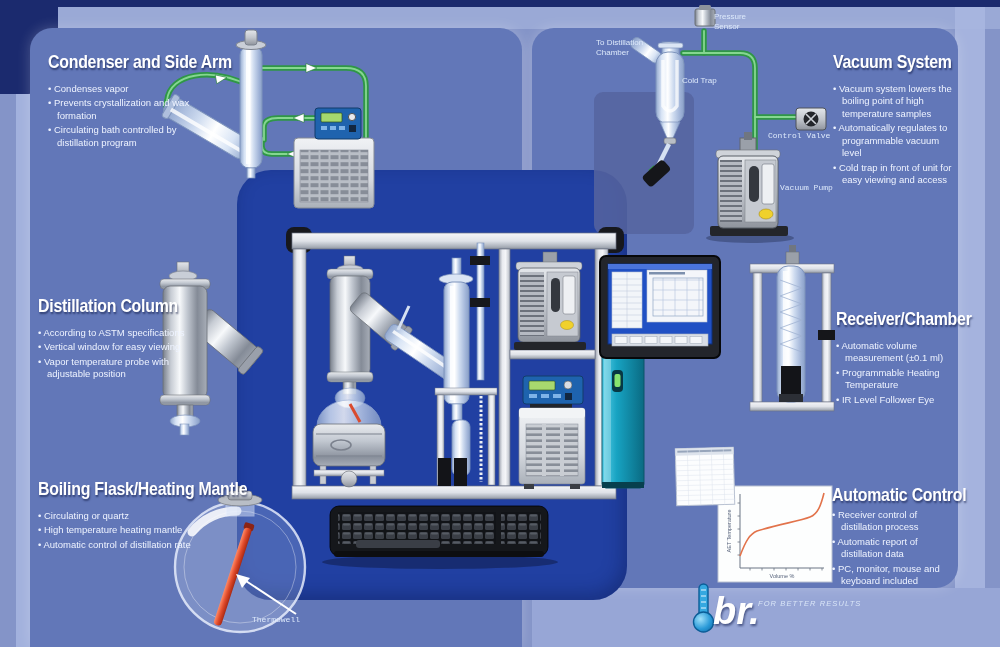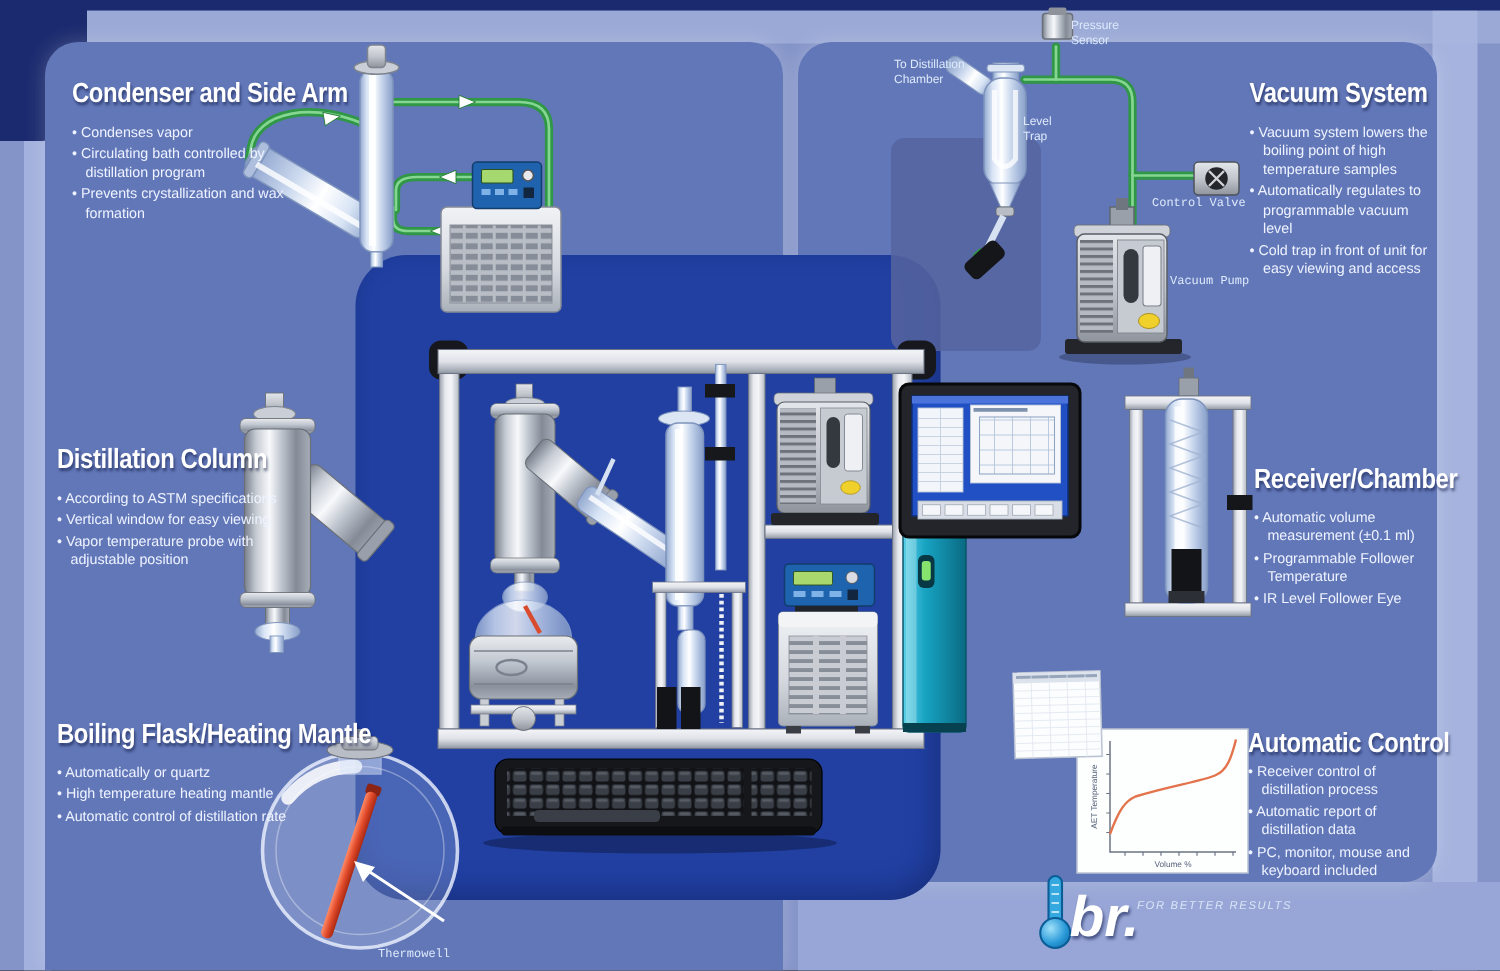--- a/index.html
+++ b/index.html
@@ -441,22 +441,22 @@
       </g>
       <text x="713" y="624" font-family="Liberation Sans, sans-serif" font-size="38" font-weight="bold" font-style="italic" fill="#ffffff" style="filter:drop-shadow(1px 2px 1px rgba(10,20,70,.55))">br.</text>
       <text x="758" y="606" font-family="Liberation Sans, sans-serif" font-size="7.5" font-style="italic" letter-spacing="1.1" fill="#d9e5f7">FOR BETTER RESULTS</text>
     </g>
   </svg>
 
   <section class="info" style="left:48px;top:53px;width:215px">
     <h2>Condenser and Side Arm</h2>
     <ul style="width:152px">
       <li>Condenses vapor</li>
+      <li>Prevents crystallization and wax formation</li>
       <li>Circulating bath controlled by distillation program</li>
-      <li>Prevents crystallization and wax formation</li>
     </ul>
   </section>
 
   <section class="info" style="left:833px;top:53px;width:150px">
     <h2>Vacuum System</h2>
     <ul style="width:127px">
       <li>Vacuum system lowers the boiling point of high temperature samples</li>
       <li>Automatically regulates to programmable vacuum level</li>
       <li>Cold trap in front of unit for easy viewing and access</li>
     </ul>
@@ -468,43 +468,43 @@
       <li>According to ASTM specifications</li>
       <li>Vertical window for easy viewing</li>
       <li>Vapor temperature probe with adjustable position</li>
     </ul>
   </section>
 
   <section class="info" style="left:836px;top:310px;width:145px">
     <h2>Receiver/Chamber</h2>
     <ul style="width:122px">
       <li>Automatic volume measurement (±0.1 ml)</li>
-      <li>Programmable Follower Temperature</li>
+      <li>Programmable Heating Temperature</li>
       <li>IR Level Follower Eye</li>
     </ul>
   </section>
 
   <section class="info" style="left:38px;top:480px;width:250px">
     <h2>Boiling Flask/Heating Mantle</h2>
     <ul style="width:162px">
-      <li>Automatically or quartz</li>
+      <li>Circulating or quartz</li>
       <li>High temperature heating mantle</li>
       <li>Automatic control of distillation rate</li>
     </ul>
   </section>
 
   <section class="info tight" style="left:832px;top:486px;width:150px">
     <h2>Automatic Control</h2>
     <ul style="width:122px">
       <li>Receiver control of distillation process</li>
       <li>Automatic report of distillation data</li>
       <li>PC, monitor, mouse and keyboard included</li>
     </ul>
   </section>
 
   <div class="callout" style="left:714px;top:12px;width:48px">Pressure Sensor</div>
   <div class="callout" style="left:596px;top:38px;width:64px">To Distillation Chamber</div>
-  <div class="callout" style="left:682px;top:76px;width:36px">Level Trap</div>
+  <div class="callout" style="left:682px;top:76px;width:36px">Cold Trap</div>
   <div class="callout nowrap" style="left:768px;top:131px;width:72px">Control Valve</div>
   <div class="callout nowrap" style="left:780px;top:183px;width:64px">Vacuum Pump</div>
-  <div class="callout nowrap" style="left:252px;top:632px;width:64px">Thermowell</div>
+  <div class="callout nowrap" style="left:252px;top:615px;width:64px">Thermowell</div>
 
 </div>
 
 </body></html>

